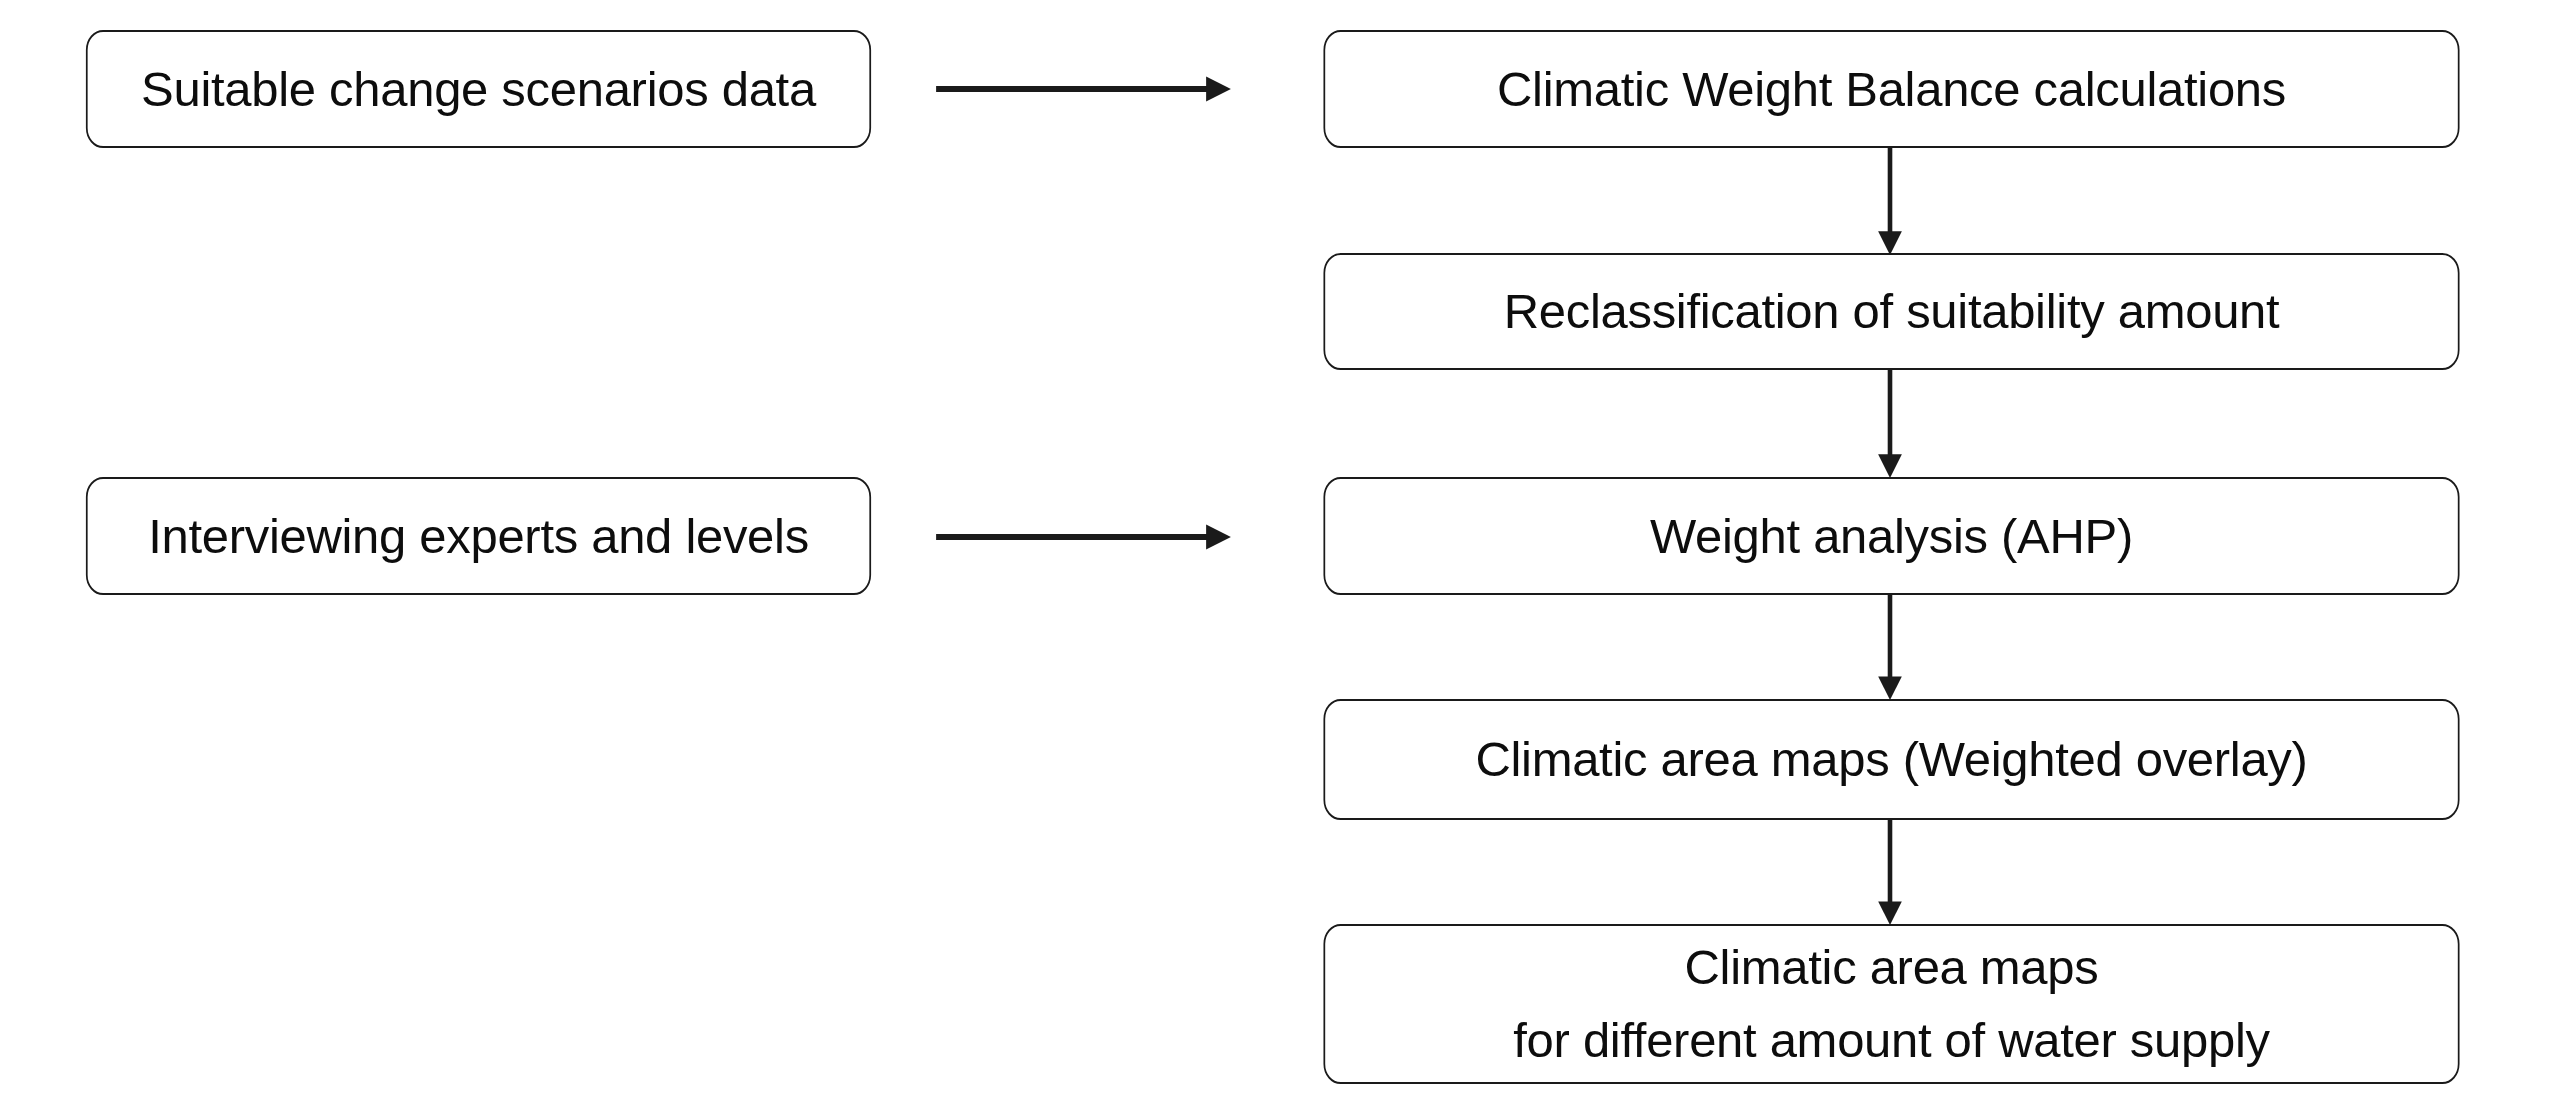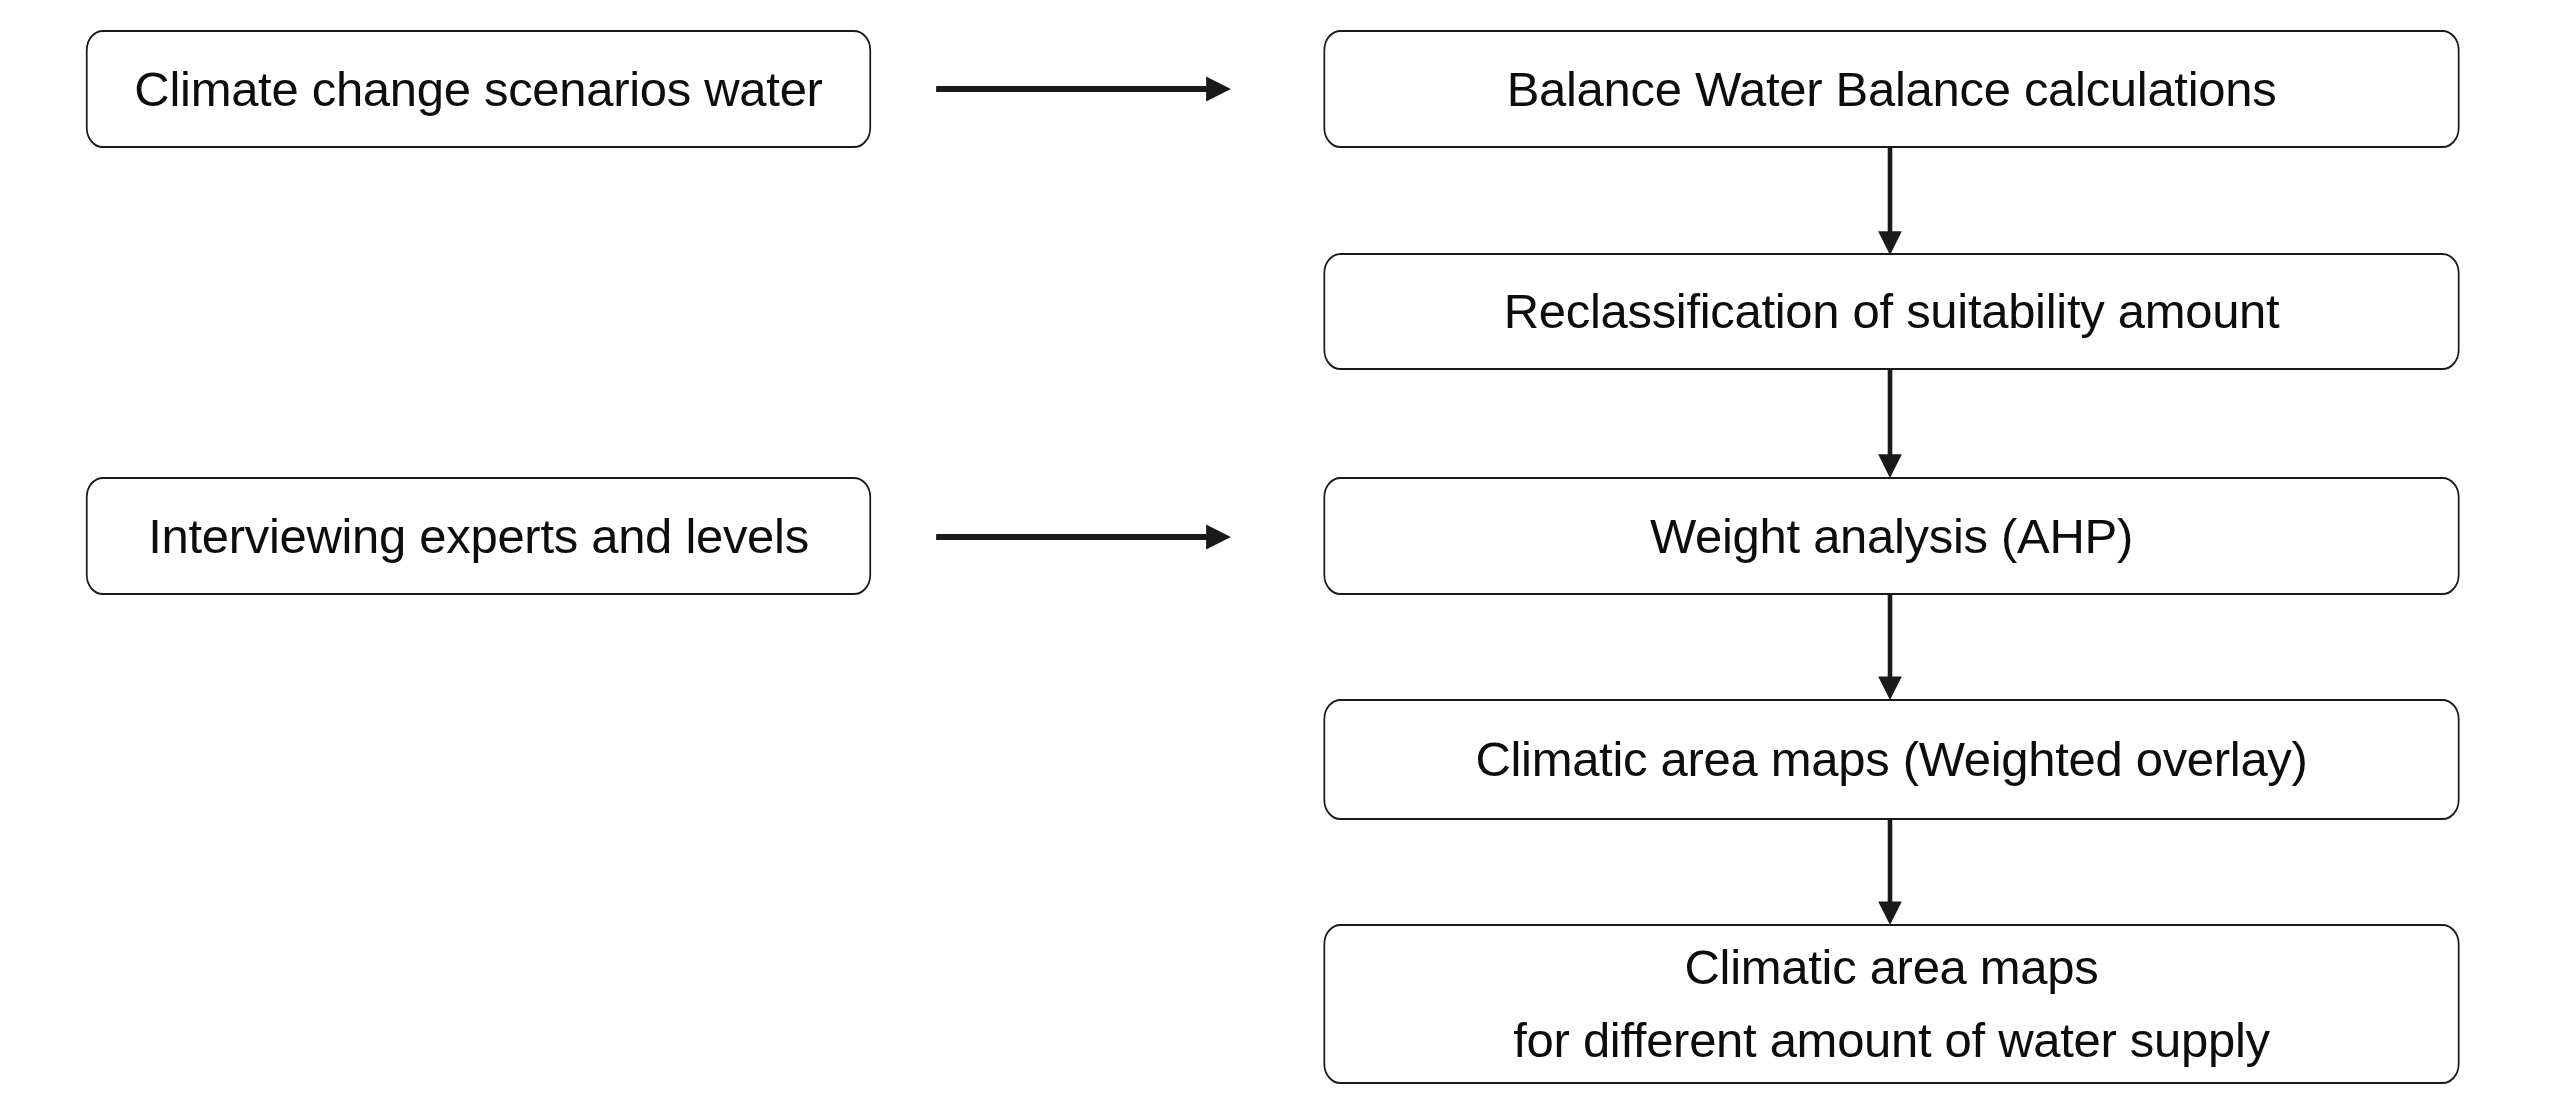--- a/index.html
+++ b/index.html
@@ -84,25 +84,25 @@
   #conn-reclass-to-weight     { left: 1874px; top: 370px;  width: 32px;  height: 108px; }
   #conn-weight-to-overlay     { left: 1874px; top: 595px;  width: 32px;  height: 105px; }
   #conn-overlay-to-supply     { left: 1874px; top: 820px; width: 32px;  height: 105px; }
 </style>
 </head>
 <body>
 
 <div id="flowchart-canvas">
 
   <div class="node col-left" id="node-climate-data">
-    <span class="node-inner">Climate change scenarios water</span>
+    <span class="node-inner">Suitable change scenarios data</span>
   </div>
 
   <div class="node col-right" id="node-cwb-calculations">
-    <span class="node-inner">Balance Water Balance calculations</span>
+    <span class="node-inner">Climatic Weight Balance calculations</span>
   </div>
 
   <div class="node col-right" id="node-reclassification">
     <span class="node-inner">Reclassification of suitability amount</span>
   </div>
 
   <div class="node col-left" id="node-interviewing">
     <span class="node-inner">Interviewing experts and levels</span>
   </div>
 

